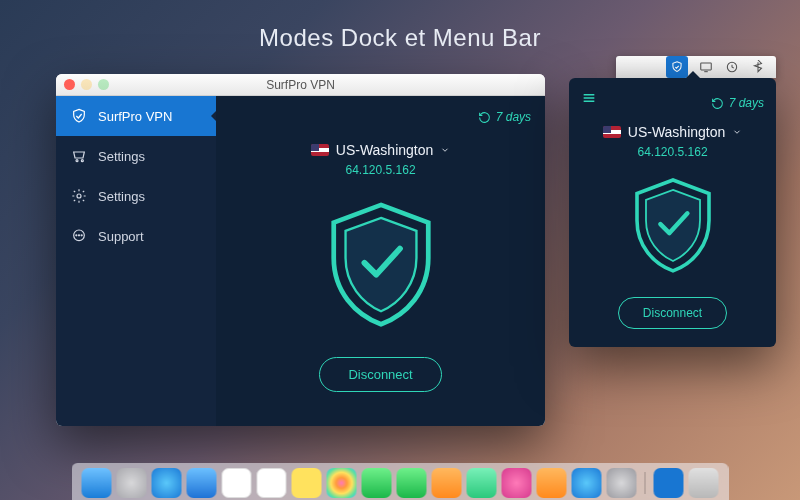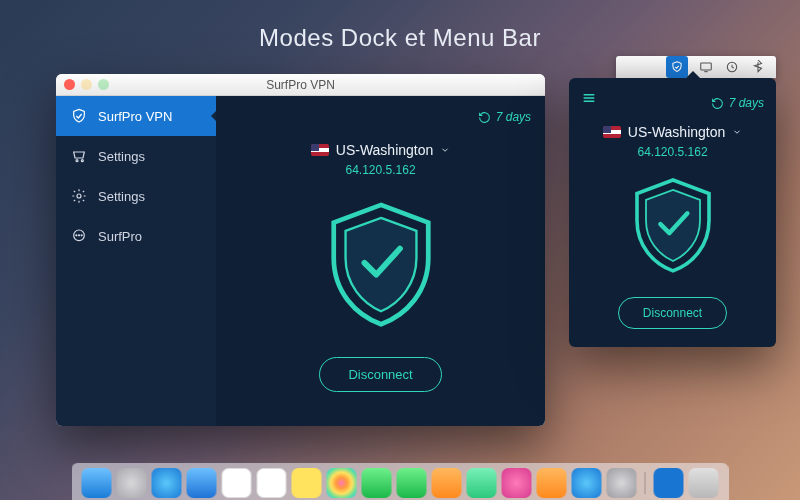--- a/index.html
+++ b/index.html
@@ -152,21 +152,21 @@
         </div>
         <div class="sb-item">
           <span class="sb-icon">
               <svg viewBox="0 0 24 24">
                 <circle cx="12" cy="11" r="8"></circle>
                 <circle cx="8" cy="11" r="0.8" fill="currentColor"></circle>
                 <circle cx="12" cy="11" r="0.8" fill="currentColor"></circle>
                 <circle cx="16" cy="11" r="0.8" fill="currentColor"></circle>
               </svg>
             </span>
-          <span>SurfPro</span>
+          <span>Support</span>
         </div>
       </div>
 
       <div class="main">
         <div class="days-row">
           <svg viewBox="0 0 24 24">
               <path d="M3 12a9 9 0 1 0 3-6.7L3 8"></path>
               <path d="M3 3v5h5"></path>
             </svg>
           <span>7 days</span>

